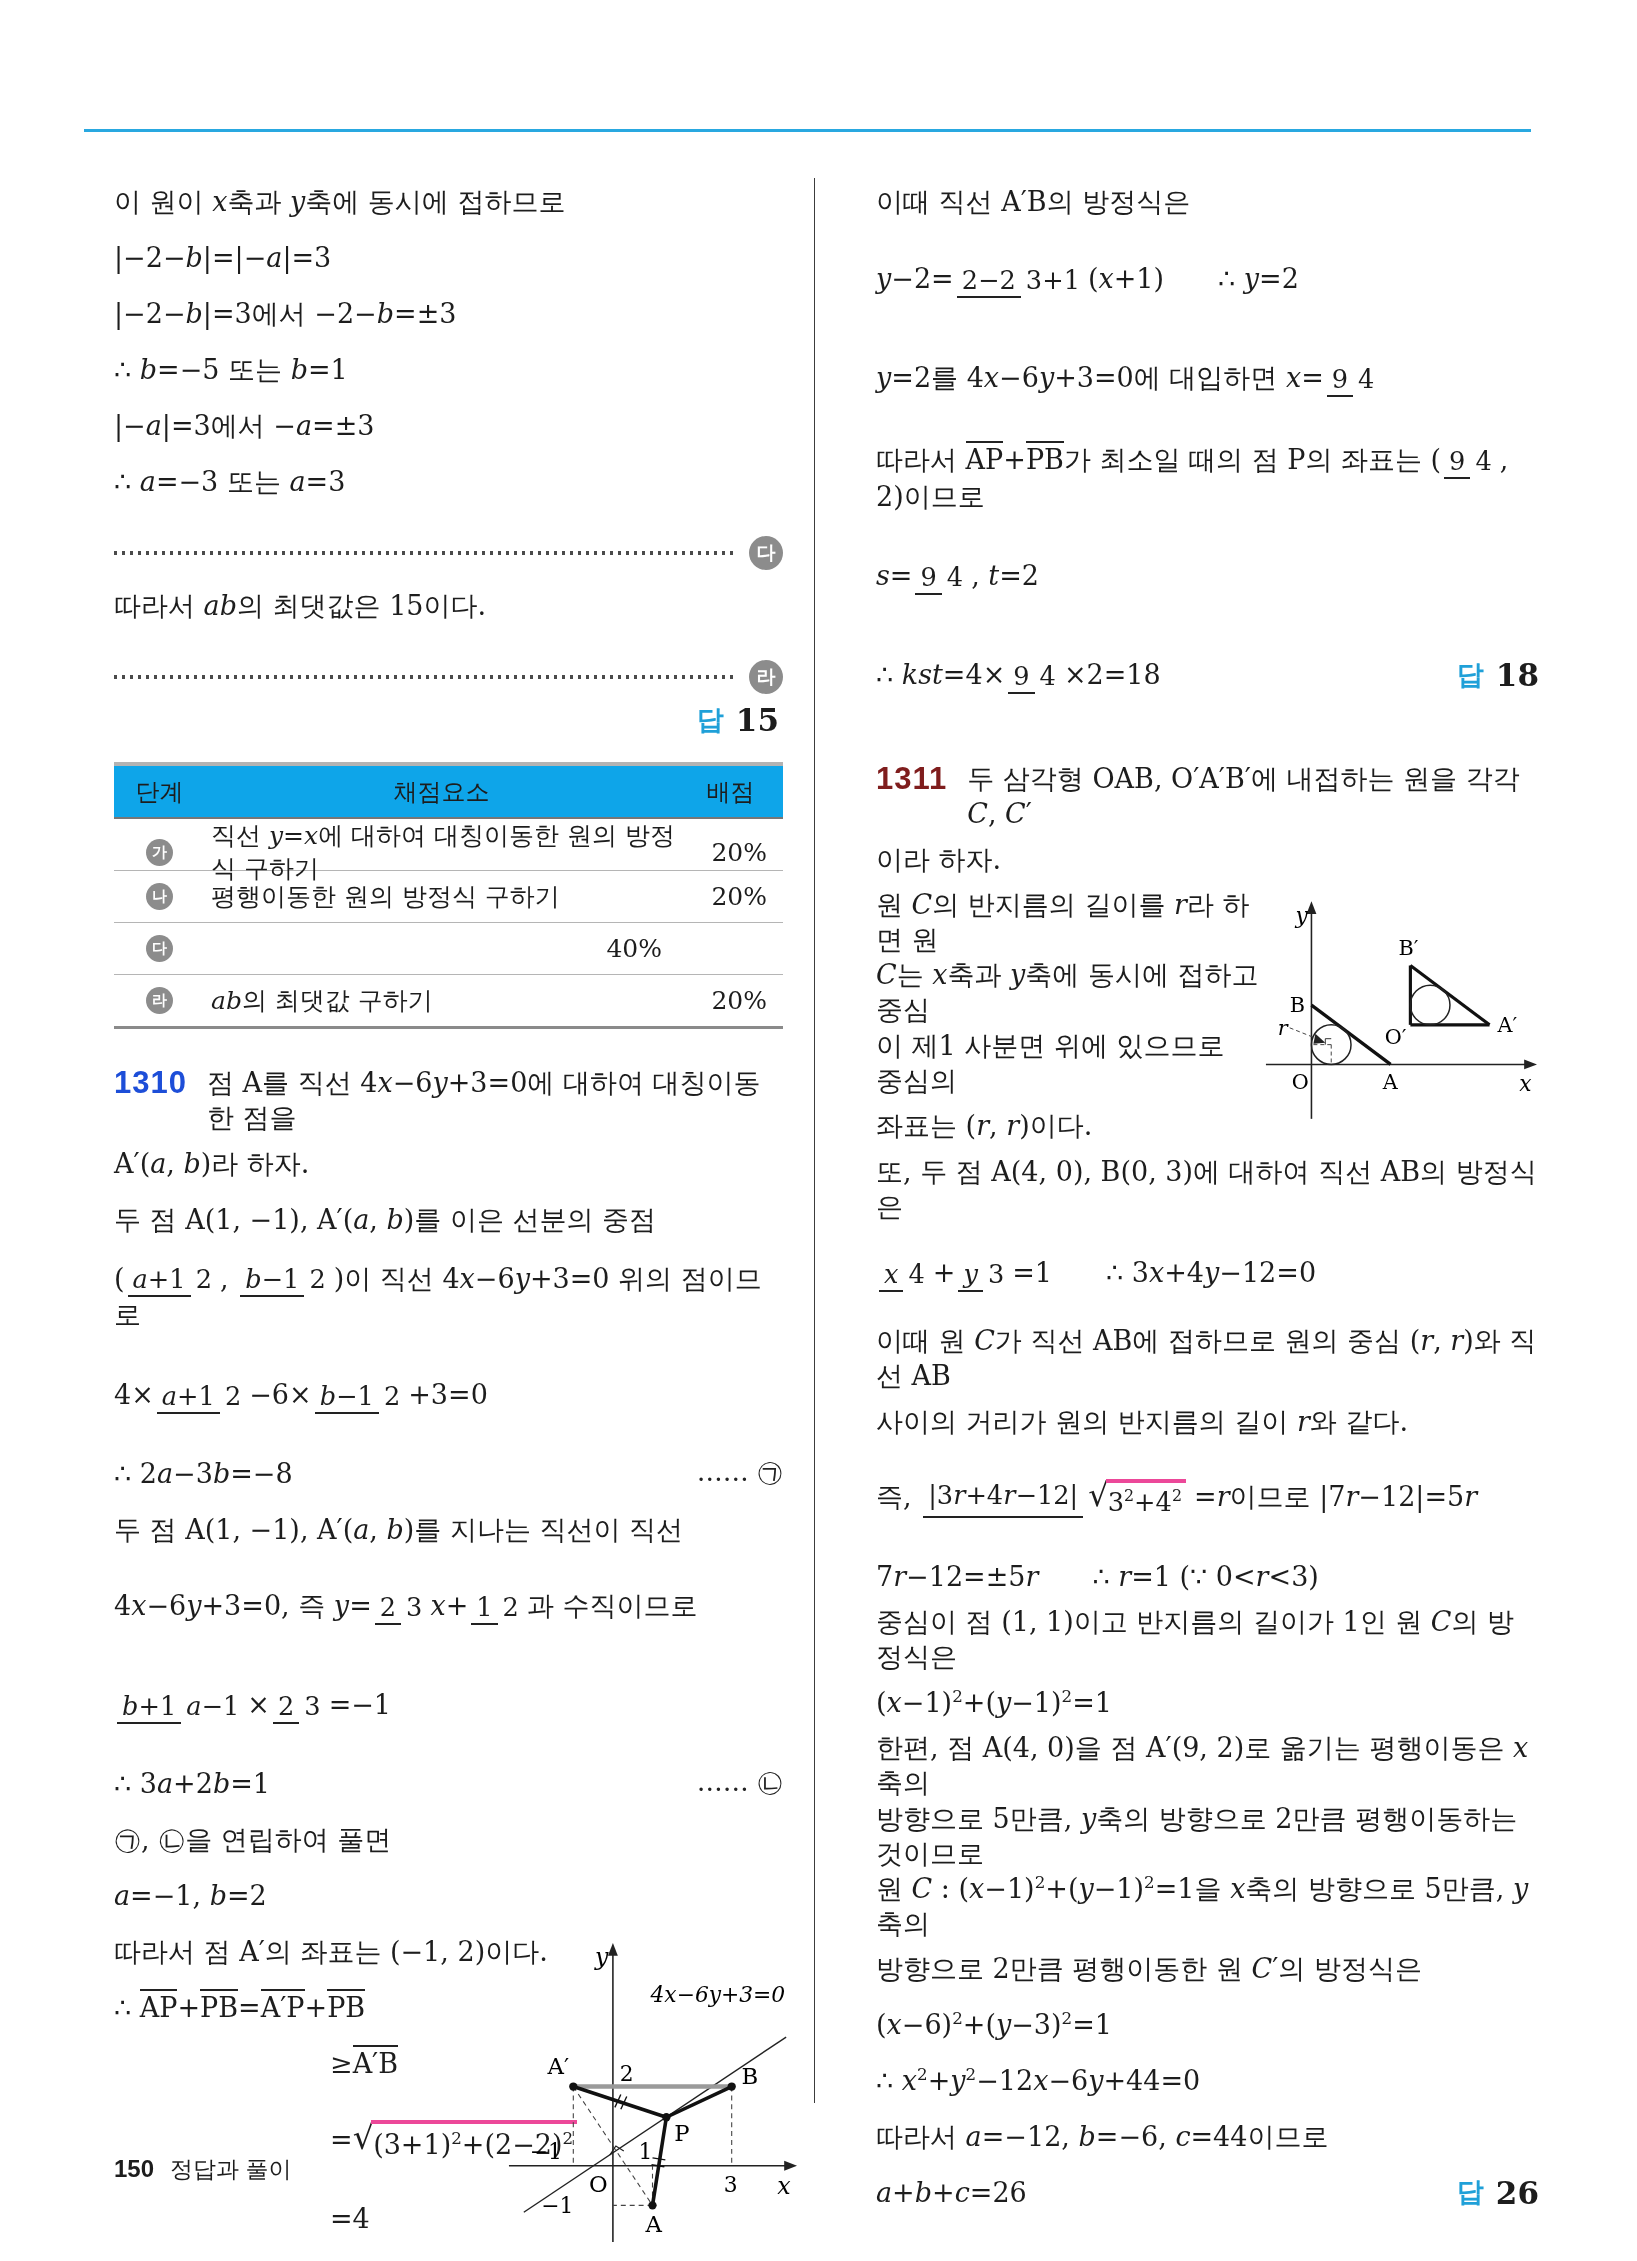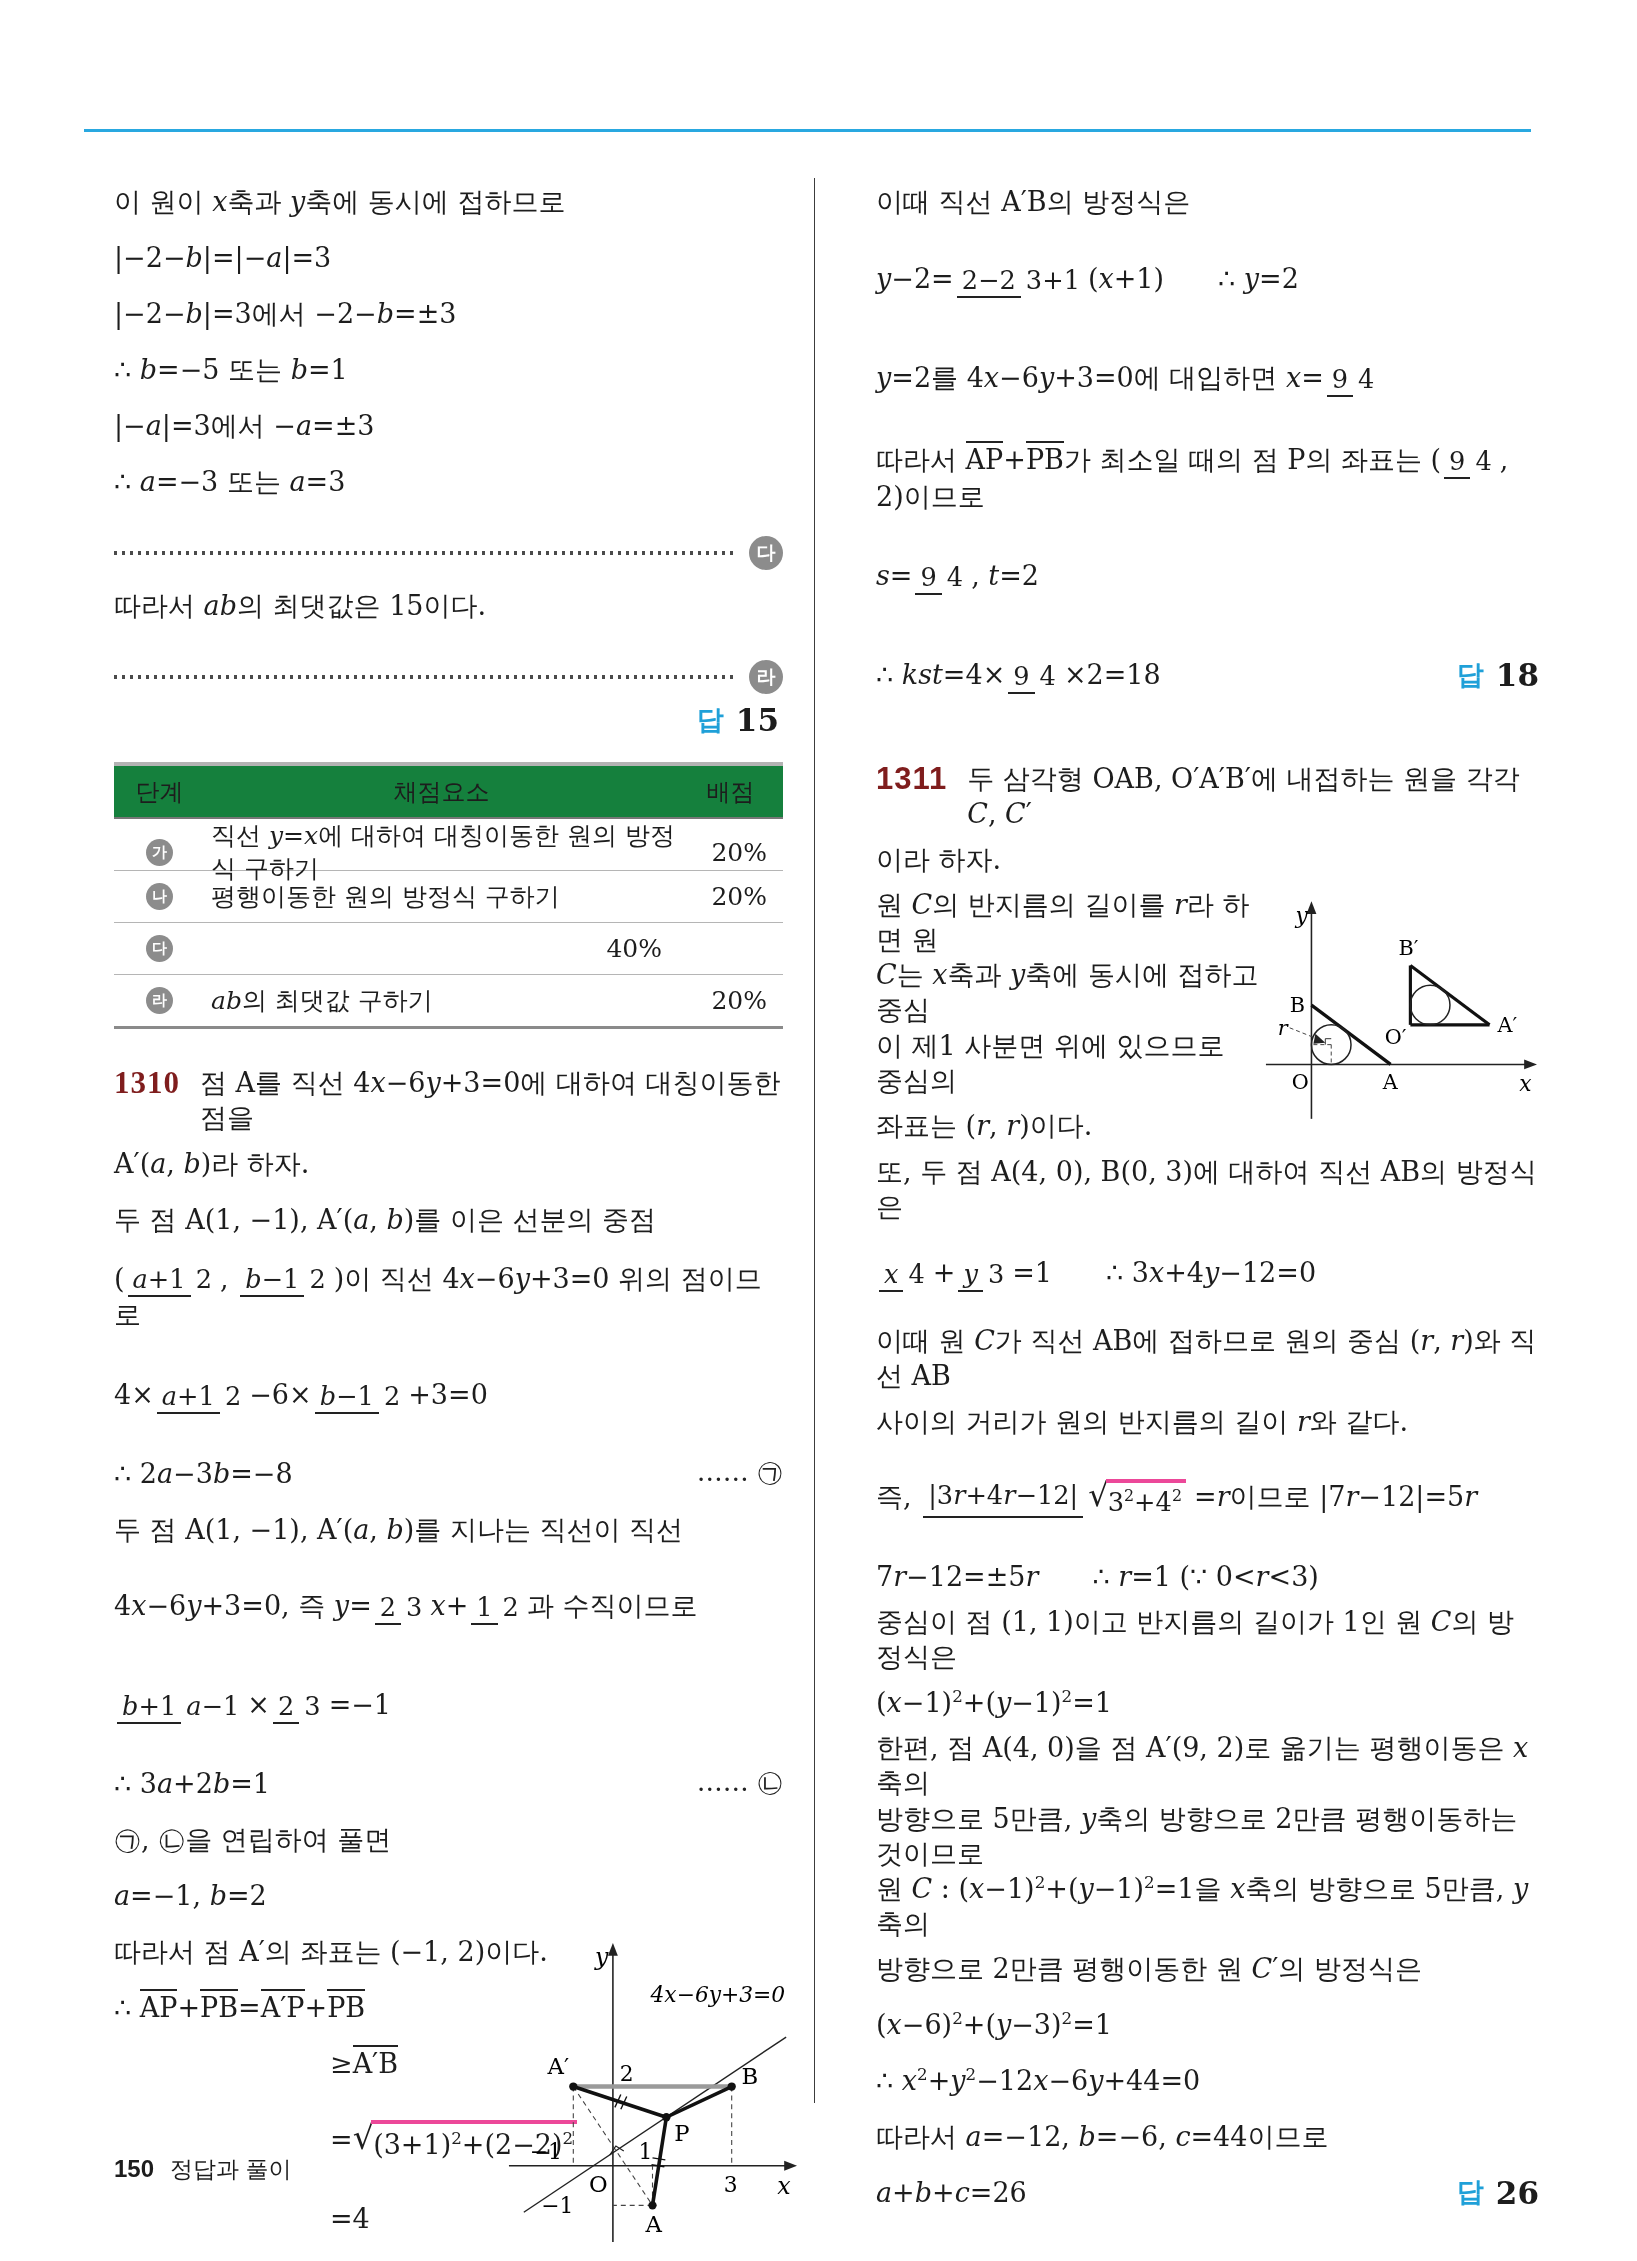--- a/index.html
+++ b/index.html
@@ -36,21 +36,21 @@
        display:flex;align-items:center;justify-content:center;
        font-family:"Liberation Sans","DejaVu Sans",sans-serif;font-size:19px;font-weight:bold;}
   .ans-row{display:flex;justify-content:flex-end;margin:8px 4px 16px 0;}
   .ans{display:inline-flex;align-items:center;}
   .ans-label{color:#1fa0d8;font-weight:bold;font-size:27px;margin-right:12px;
        font-family:"Liberation Sans","DejaVu Sans",sans-serif;}
   .ans-value{font-weight:bold;font-size:31px;}
 
   .tbl{border-top:4px solid #b3b3b3;border-bottom:3px solid #8a8a8a;margin:24px 0 10px;}
   .tbl-header{display:grid;grid-template-columns:91px 1fr 105px;height:51px;align-items:center;
-       background:#15803d;border-bottom:2px solid #777;
+       background:#0ea5e9;border-bottom:2px solid #777;
        font-family:"Liberation Sans","DejaVu Sans",sans-serif;font-size:24px;}
   .tbl-header .hc{text-align:center;}
   .tbl-row{display:grid;grid-template-columns:91px 1fr 105px;height:51px;align-items:center;
        border-top:1px solid #b5b5b5;font-size:25px;}
   .tbl-row:first-of-type{border-top:none;}
   .tbl-row .bc{display:flex;justify-content:center;}
   .tbl-row .bc .badge{width:27px;height:27px;font-size:15px;}
   .tbl-row .cc{padding-left:6px;}
   .tbl-row .pc{text-align:right;padding-right:16px;}
 
@@ -156,21 +156,21 @@
               <span class="bc">
                 <span class="badge">라</span>
               </span>
               <span class="cc"><i>ab</i>의 최댓값 구하기</span>
               <span class="pc">20%</span>
             </div>
           </div>
       </div>
 
       <div class="prob-head">
-        <span class="pnum" style="color: #7f1d1d; font-family: Liberation Serif, serif;">1310</span>
+        <span class="pnum" style="color: #1d4ed8;">1310</span>
         <span class="t" id="p1310-first">점 A를 직선 4<i>x</i>−6<i>y</i>+3=0에 대하여 대칭이동한 점을</span>
       </div>
       <div id="p1310-lines">
           <div class="line">
             <span class="t">A′(<i>a</i>, <i>b</i>)라 하자.</span>
           </div>
           <div class="line">
             <span class="t">두 점 A(1, −1), A′(<i>a</i>, <i>b</i>)를 이은 선분의 중점</span>
           </div>
           <div class="line tall">

